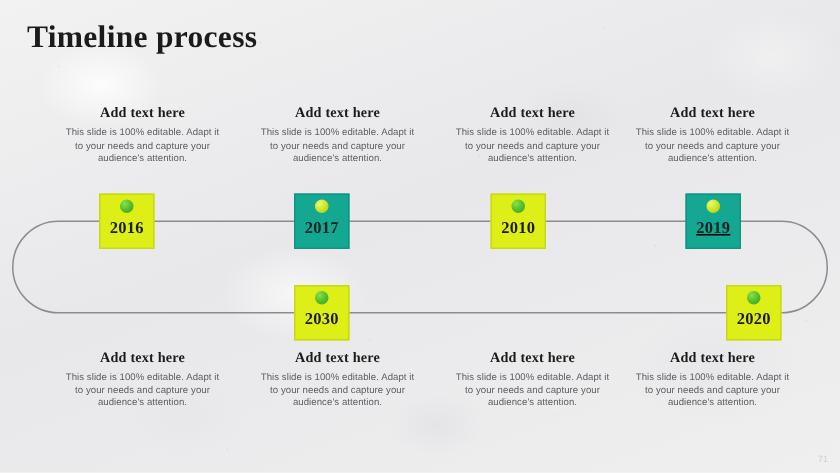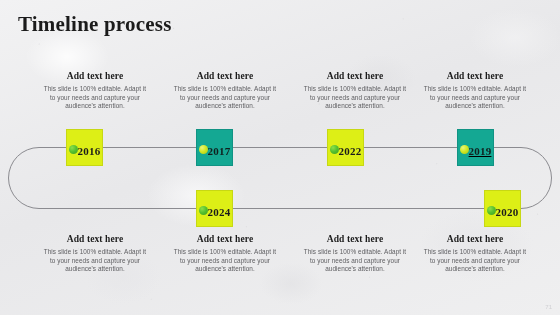--- a/index.html
+++ b/index.html
@@ -78,23 +78,23 @@
     z-index: 1;
   }
 
   
   .milestone {
     position: absolute;
     width: 37px;
     height: 37px;
     z-index: 3;
     display: flex;
-    flex-direction: row;
+    flex-direction: column;
     align-items: center;
-    justify-content: center;
+    justify-content: flex-start;
     box-sizing: border-box;
     padding-top: 3px;
   }
   .milestone.theme-lime {
     background: #ddef16;
     border: 1px solid #c7d814;
   }
   .milestone.theme-teal {
     background: #14a893;
     border: 1px solid #119384;
@@ -189,30 +189,30 @@
   <div class="milestone theme-lime" style="left:66px; top:129px;">
     <span class="dot"></span>
     <span class="year">2016</span>
   </div>
   <div class="milestone theme-teal" style="left:196px; top:129px;">
     <span class="dot"></span>
     <span class="year">2017</span>
   </div>
   <div class="milestone theme-lime" style="left:327px; top:129px;">
     <span class="dot"></span>
-    <span class="year">2022</span>
+    <span class="year">2010</span>
   </div>
   <div class="milestone theme-teal" style="left:457px; top:129px;text-decoration:underline;">
     <span class="dot"></span>
     <span class="year">2019</span>
   </div>
 
   <div class="milestone theme-lime" style="left:196px; top:190px;">
     <span class="dot"></span>
-    <span class="year">2024</span>
+    <span class="year">2030</span>
   </div>
   <div class="milestone theme-lime" style="left:471px; top:190px;margin-left:13px;">
     <span class="dot"></span>
     <span class="year">2020</span>
   </div>
 
   <div class="text-block" style="left:41px; top:233px;">
     <div class="tb-heading">Add text here</div>
     <div class="tb-body">This slide is 100% editable. Adapt it to your needs and capture your audience's attention.</div>
   </div>

